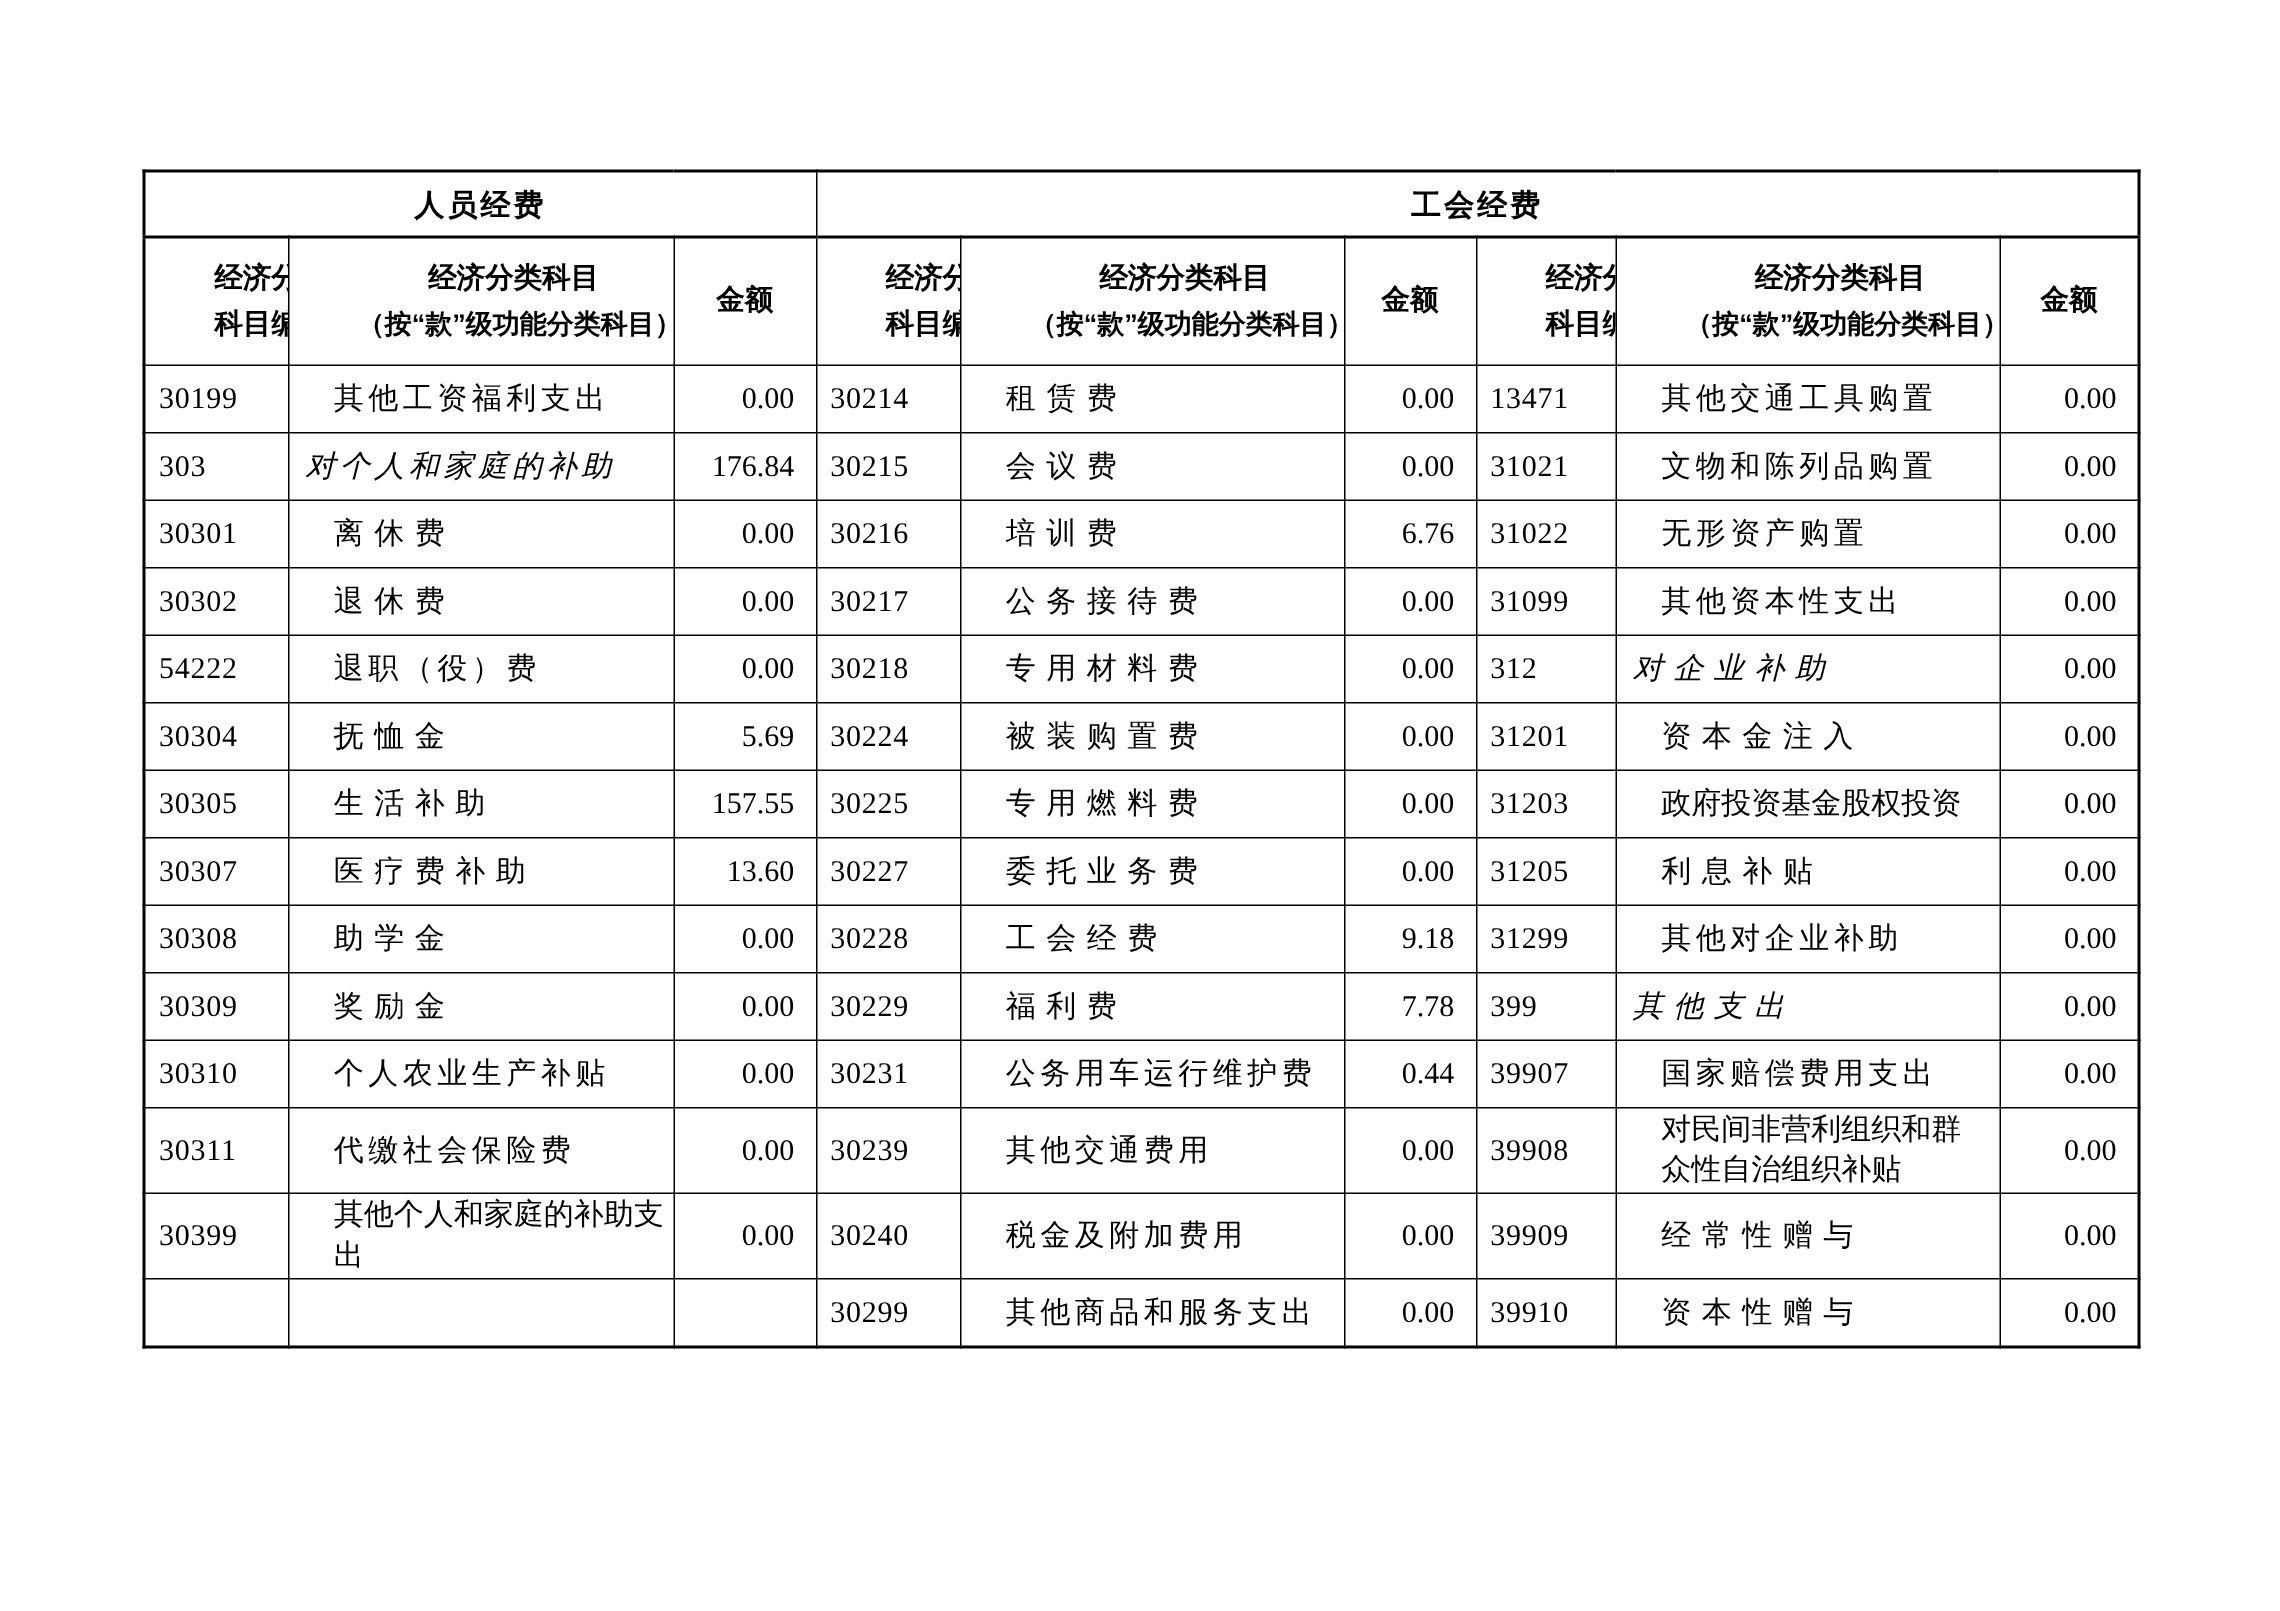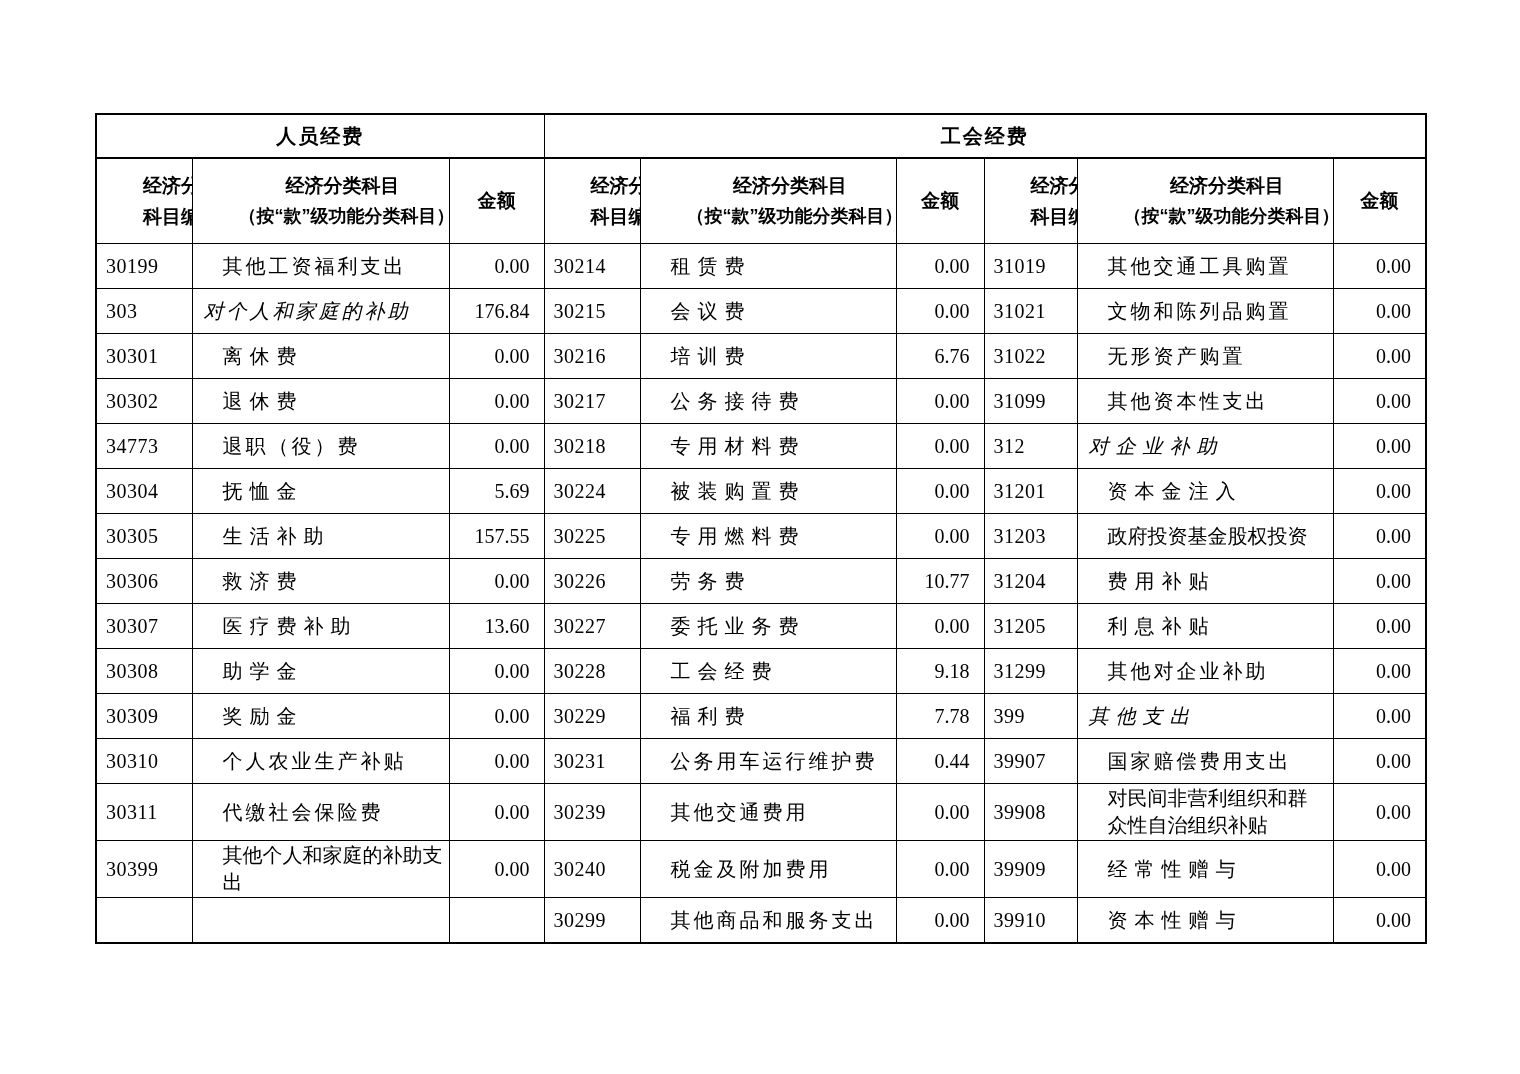--- a/index.html
+++ b/index.html
@@ -133,21 +133,21 @@
         </tr>
       </thead>
       <tbody>
           <tr>
             <td class="code">30199</td>
             <td class="subject indent ls-mid">其他工资福利支出</td>
             <td class="amount">0.00</td>
             <td class="code">30214</td>
             <td class="subject indent ls-wide">租赁费</td>
             <td class="amount">0.00</td>
-            <td class="code">31019</td>
+            <td class="code">13471</td>
             <td class="subject indent ls-mid">其他交通工具购置</td>
             <td class="amount">0.00</td>
           </tr>
           <tr>
             <td class="code">303</td>
             <td class="subject top ls-mid">对个人和家庭的补助</td>
             <td class="amount">176.84</td>
             <td class="code">30215</td>
             <td class="subject indent ls-wide">会议费</td>
             <td class="amount">0.00</td>
@@ -171,21 +171,21 @@
             <td class="subject indent ls-wide">退休费</td>
             <td class="amount">0.00</td>
             <td class="code">30217</td>
             <td class="subject indent ls-wide">公务接待费</td>
             <td class="amount">0.00</td>
             <td class="code">31099</td>
             <td class="subject indent ls-mid">其他资本性支出</td>
             <td class="amount">0.00</td>
           </tr>
           <tr>
-            <td class="code">34773</td>
+            <td class="code">54222</td>
             <td class="subject indent ls-mid">退职（役）费</td>
             <td class="amount">0.00</td>
             <td class="code">30218</td>
             <td class="subject indent ls-wide">专用材料费</td>
             <td class="amount">0.00</td>
             <td class="code">312</td>
             <td class="subject top ls-wide">对企业补助</td>
             <td class="amount">0.00</td>
           </tr>
           <tr>
@@ -201,31 +201,20 @@
           </tr>
           <tr>
             <td class="code">30305</td>
             <td class="subject indent ls-wide">生活补助</td>
             <td class="amount">157.55</td>
             <td class="code">30225</td>
             <td class="subject indent ls-wide">专用燃料费</td>
             <td class="amount">0.00</td>
             <td class="code">31203</td>
             <td class="subject indent ls-none">政府投资基金股权投资</td>
-            <td class="amount">0.00</td>
-          </tr>
-          <tr>
-            <td class="code">30306</td>
-            <td class="subject indent ls-wide">救济费</td>
-            <td class="amount">0.00</td>
-            <td class="code">30226</td>
-            <td class="subject indent ls-wide">劳务费</td>
-            <td class="amount">10.77</td>
-            <td class="code">31204</td>
-            <td class="subject indent ls-wide">费用补贴</td>
             <td class="amount">0.00</td>
           </tr>
           <tr>
             <td class="code">30307</td>
             <td class="subject indent ls-wide">医疗费补助</td>
             <td class="amount">13.60</td>
             <td class="code">30227</td>
             <td class="subject indent ls-wide">委托业务费</td>
             <td class="amount">0.00</td>
             <td class="code">31205</td>

